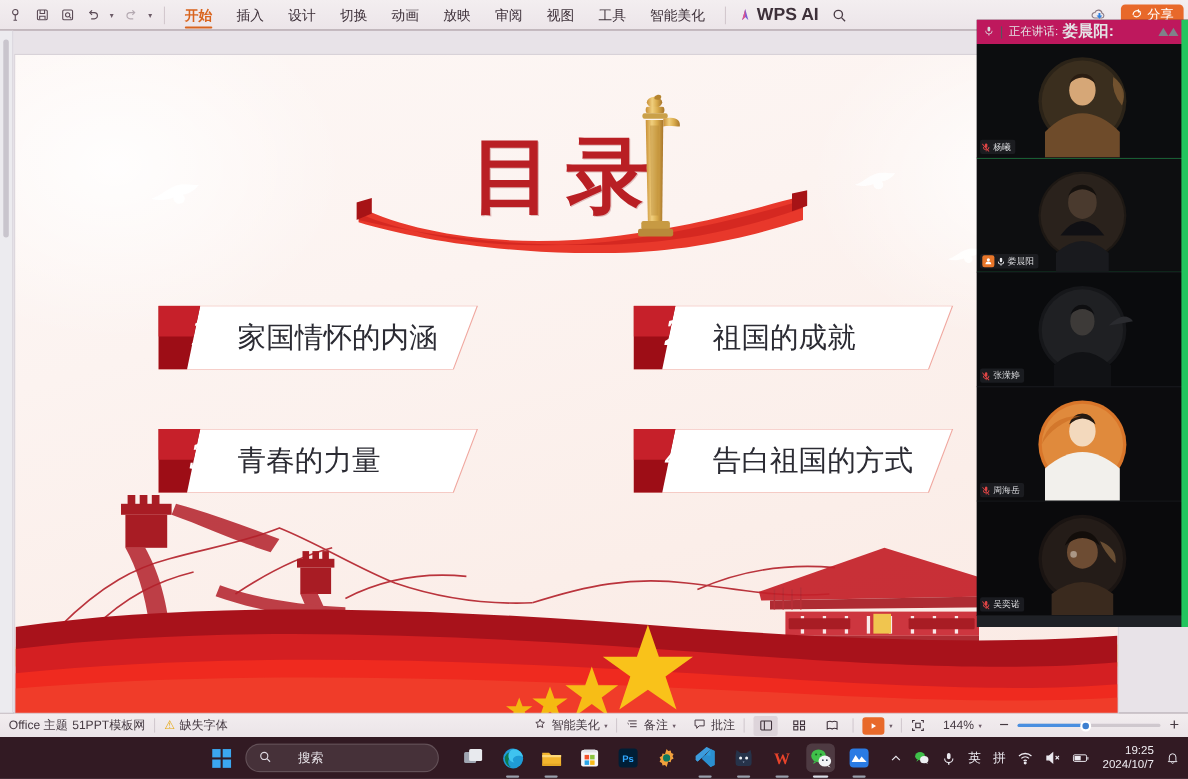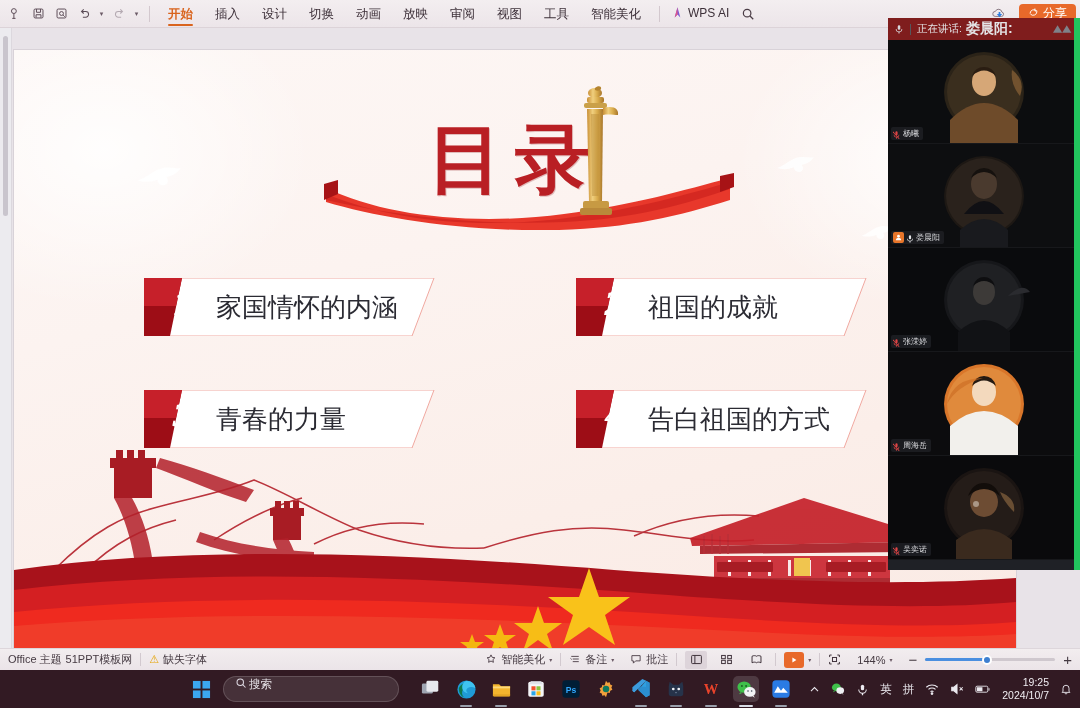--- a/index.html
+++ b/index.html
@@ -31,21 +31,21 @@
   .tab {
     font-size:12.5px; color:#3d3039; padding:0 11px; height:28px;
     line-height:28px; position:relative; white-space:nowrap;
   }
   .tab.active { color:#d9641e; font-weight:bold; }
   .tab.active::after {
     content:""; position:absolute; left:11px; right:11px; bottom:2px;
     height:2px; background:#d9641e; border-radius:1px;
   }
 
-  .wpsai { display:flex; align-items:flex-start; gap:4px; font-size:12px; color:#3d3039; margin-left:4px;}
+  .wpsai { display:flex; align-items:flex-end; gap:4px; font-size:16px; color:#3d3039; margin-left:4px;font-weight:bold;}
   .wpsai-logo { font-size:13px; color:#7b5cd6; font-weight:bold; }
   .search-ico { margin-left:12px; color:#4a3c45; display:flex; align-items:center;}
 
   .ribbon-right { margin-left:auto; display:flex; align-items:center; padding-right:4px; gap:6px;}
   .cloud-ico { width:22px; height:22px; display:flex; align-items:center; justify-content:center; color:#7a6a74;}
   #share-btn {
     background:#e8692a; color:#fff; font-size:12px; border-radius:4px;
     height:20px; padding:0 9px; display:flex; align-items:center; gap:4px;
     white-space:nowrap;
   }
@@ -141,21 +141,21 @@
   #zoom-track { position:absolute; left:0; right:0; height:3px; background:#cfc8ce; border-radius:2px;}
   #zoom-fill { position:absolute; left:0; width:62px; height:3px; background:#4a8fe0; border-radius:2px;}
   #zoom-knob { position:absolute; left:57px; width:10px; height:10px; border-radius:50%; background:#3d7fd0; border:2px solid #fff;}
 
   
   #video-panel {
     position:absolute; left:888px; top:18px; width:192px; height:552px;
     background:#1f2126; z-index:30;
   }
   #vp-header {
-    height:22px; background:#7f1d1d; display:flex; align-items:center;
+    height:22px; background:#be185d; display:flex; align-items:center;
     padding:0 6px; gap:6px; position:relative; overflow:hidden;
   }
   #vp-header-label { font-size:10.5px; color:#e4e4e6; white-space:nowrap; }
   .vp-hsep { width:1px; height:11px; background:#55575d; }
   #vp-wave { position:absolute; right:5px; top:5px; color:#8d8f95; font-size:12px;}
   .tile {
     position:relative; height:104px; background:#111214; overflow:hidden;
     border-bottom:1px solid #17181b;
   }
   .tile.active { box-shadow: inset 0 0 0 2px #22c55e; }
@@ -187,21 +187,21 @@
   .tb-ico { width:26px; height:26px; display:flex; align-items:center; justify-content:center; position:relative;}
   .tb-ico.running::after {
     content:""; position:absolute; bottom:-5px; left:50%; transform:translateX(-50%);
     width:12px; height:2px; border-radius:2px; background:#9aa0ac;
   }
   .tb-ico.active-app { background:rgba(255,255,255,.14); border-radius:5px; }
   .tb-ico.active-app::after { background:#d8dde6; width:14px; }
   #search-pill {
     width:176px; height:26px; background:rgba(255,255,255,.10);
     border:1px solid rgba(255,255,255,.16);
-    border-radius:14px; display:flex; gap:2px;
+    border-radius:14px; display:flex; align-items:center; gap:24px;
     padding:0 11px; color:#e7e3e8; font-size:11.5px;
   }
   #tray { margin-left:auto; display:flex; align-items:center; gap:11px; padding-right:8px; color:#eceaf0; font-size:11.5px;}
   #tb-clock { text-align:right; line-height:1.22; font-size:10.5px; color:#f0edf2;}
   .tray-ico { display:flex; align-items:center; justify-content:center; }
 </style>
 </head>
 <body>
 
 <div id="ribbon">

